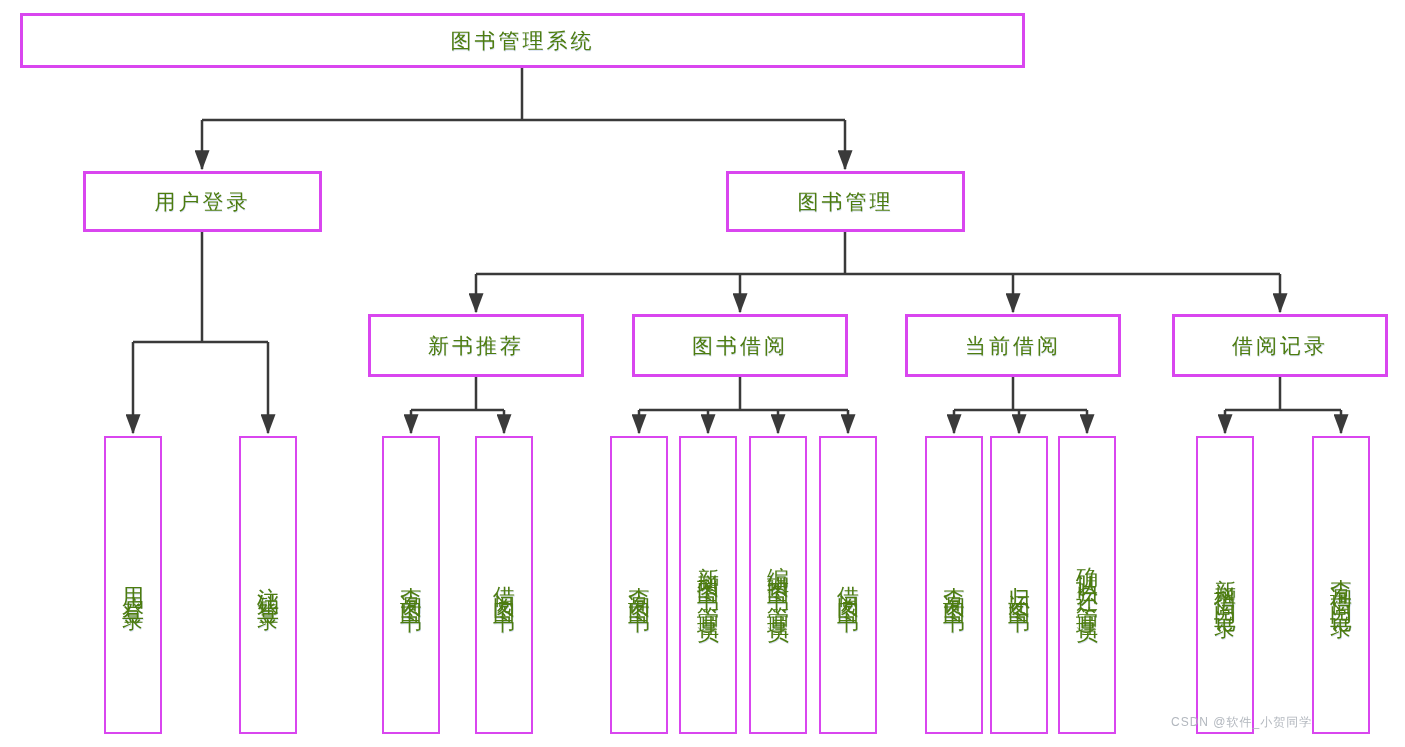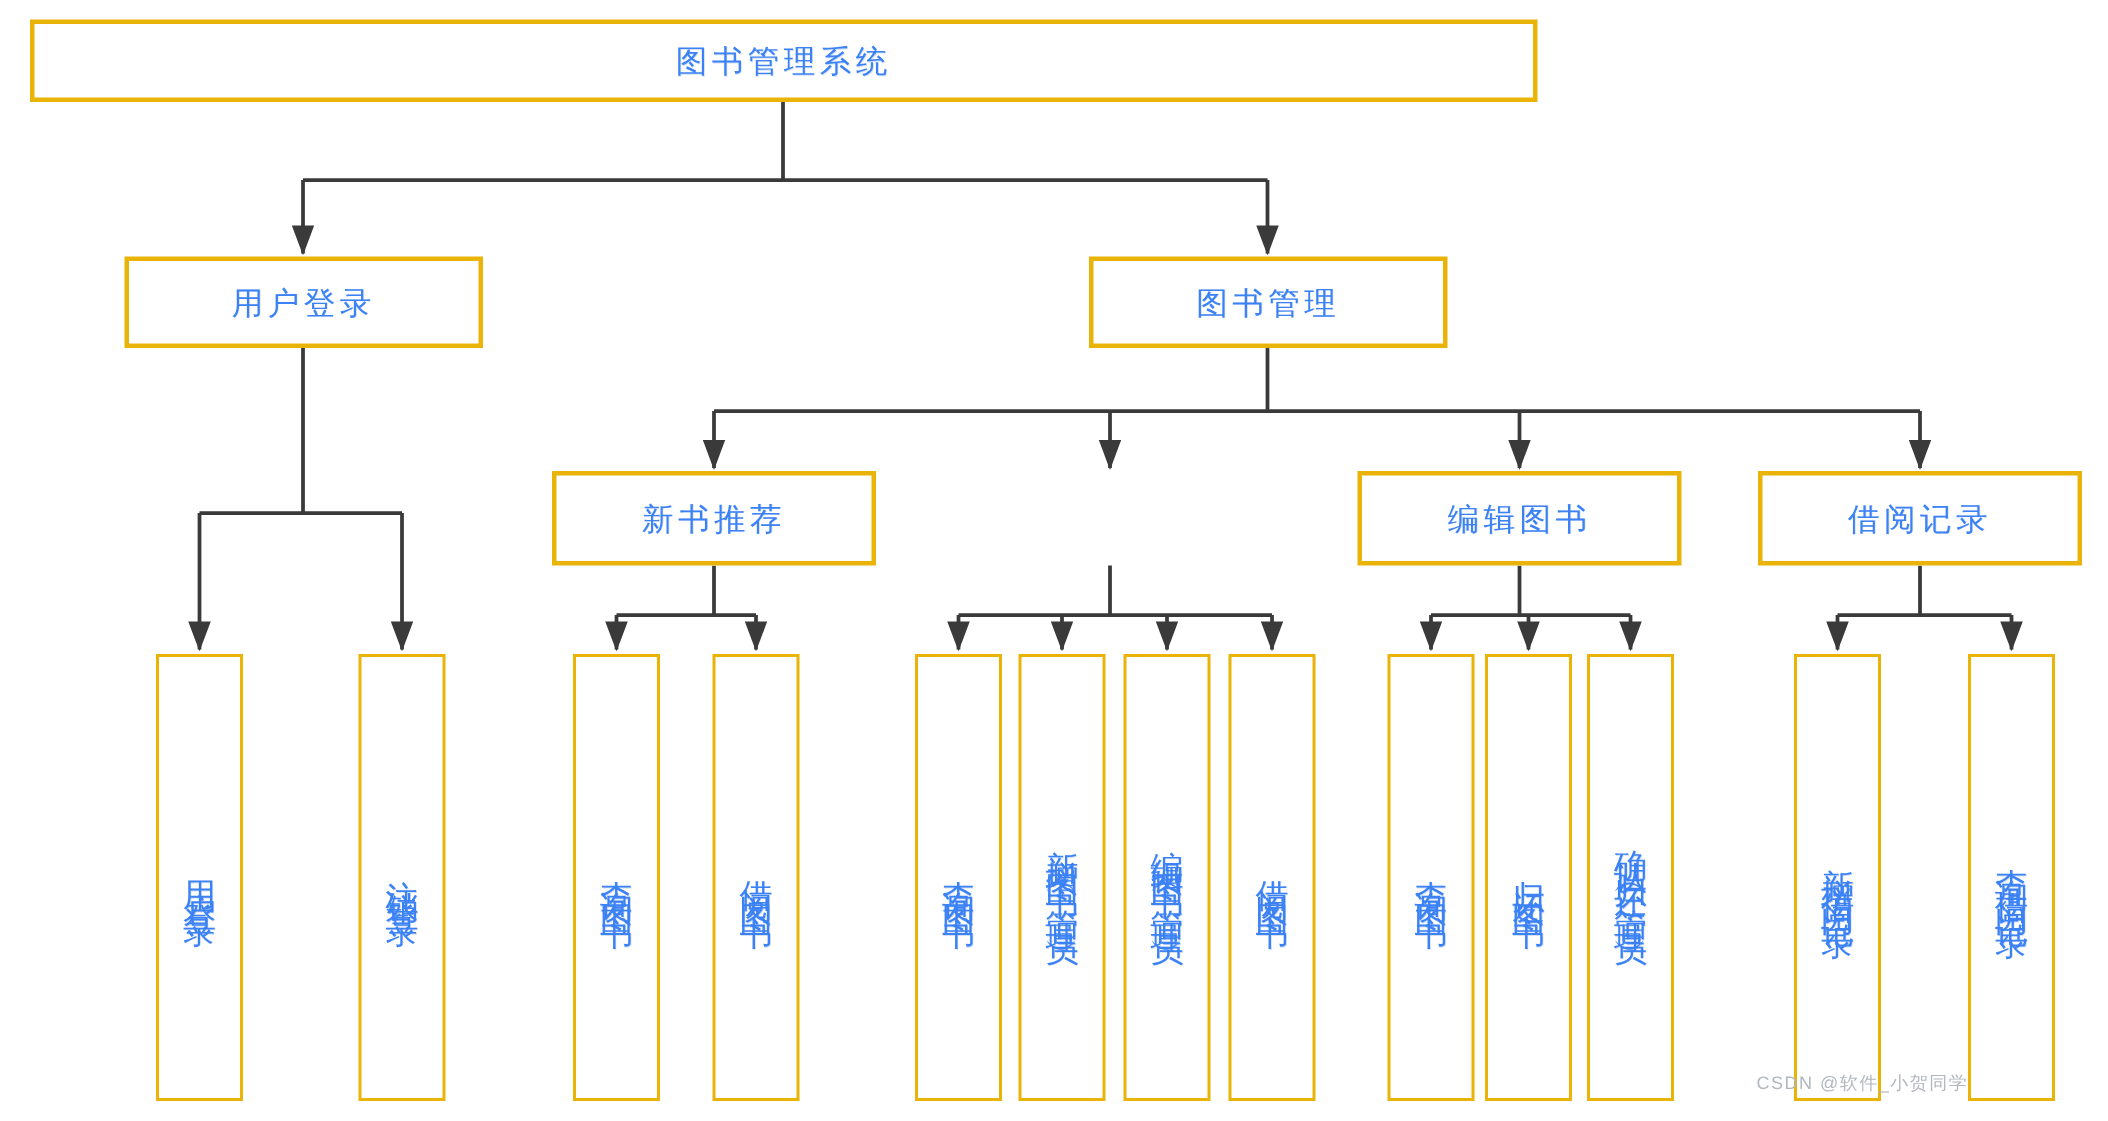--- a/index.html
+++ b/index.html
@@ -23,25 +23,25 @@
   }
   .wires path, .wires line {
     stroke: #3a3a3a;
     stroke-width: 2.5;
     fill: none;
   }
   .node {
     position: absolute;
     box-sizing: border-box;
     background: #ffffff;
-    border: 3px solid #eab308;
+    border: 3px solid #d946ef;
     display: flex;
     align-items: center;
     justify-content: center;
-    color: #3b82f6;
+    color: #4d7c0f;
     font-size: 21px;
     letter-spacing: 3px;
     white-space: nowrap;
     text-shadow: 0.5px 0.5px 0 rgba(90,130,200,0.25);
   }
   .node.root   { left: 20px;  top: 13px;  width: 1005px; height: 55px; }
   .node.lvl2   { top: 171px; width: 239px; height: 61px; }
   .node.lvl3   { top: 314px; width: 216px; height: 63px; }
   .node.leaf {
     top: 436px;
@@ -115,21 +115,22 @@
     <line x1="1225" y1="410" x2="1225" y2="433" marker-end="url(#arrow)"></line>
     <line x1="1341" y1="410" x2="1341" y2="433" marker-end="url(#arrow)"></line>
   </svg>
 
   <div class="node root">图书管理系统</div>
 
   <div class="node lvl2" style="left:83px;">用户登录</div>
   <div class="node lvl3" style="left:368px;">新书推荐</div>
 
   <div class="node lvl2" style="left:726px;">图书管理</div>
-  <div class="node lvl3" style="left:905px;">编辑图书</div>
+  <div class="node lvl3" style="left:632px;">图书借阅</div>
+  <div class="node lvl3" style="left:905px;">当前借阅</div>
   <div class="node lvl3" style="left:1172px;">借阅记录</div>
 
   <div class="node leaf" style="left:104px;">
     <span class="vtext">用户登录</span>
   </div>
   <div class="node leaf" style="left:239px;">
     <span class="vtext">注销登录</span>
   </div>
 
   <div class="node leaf" style="left:382px;">

